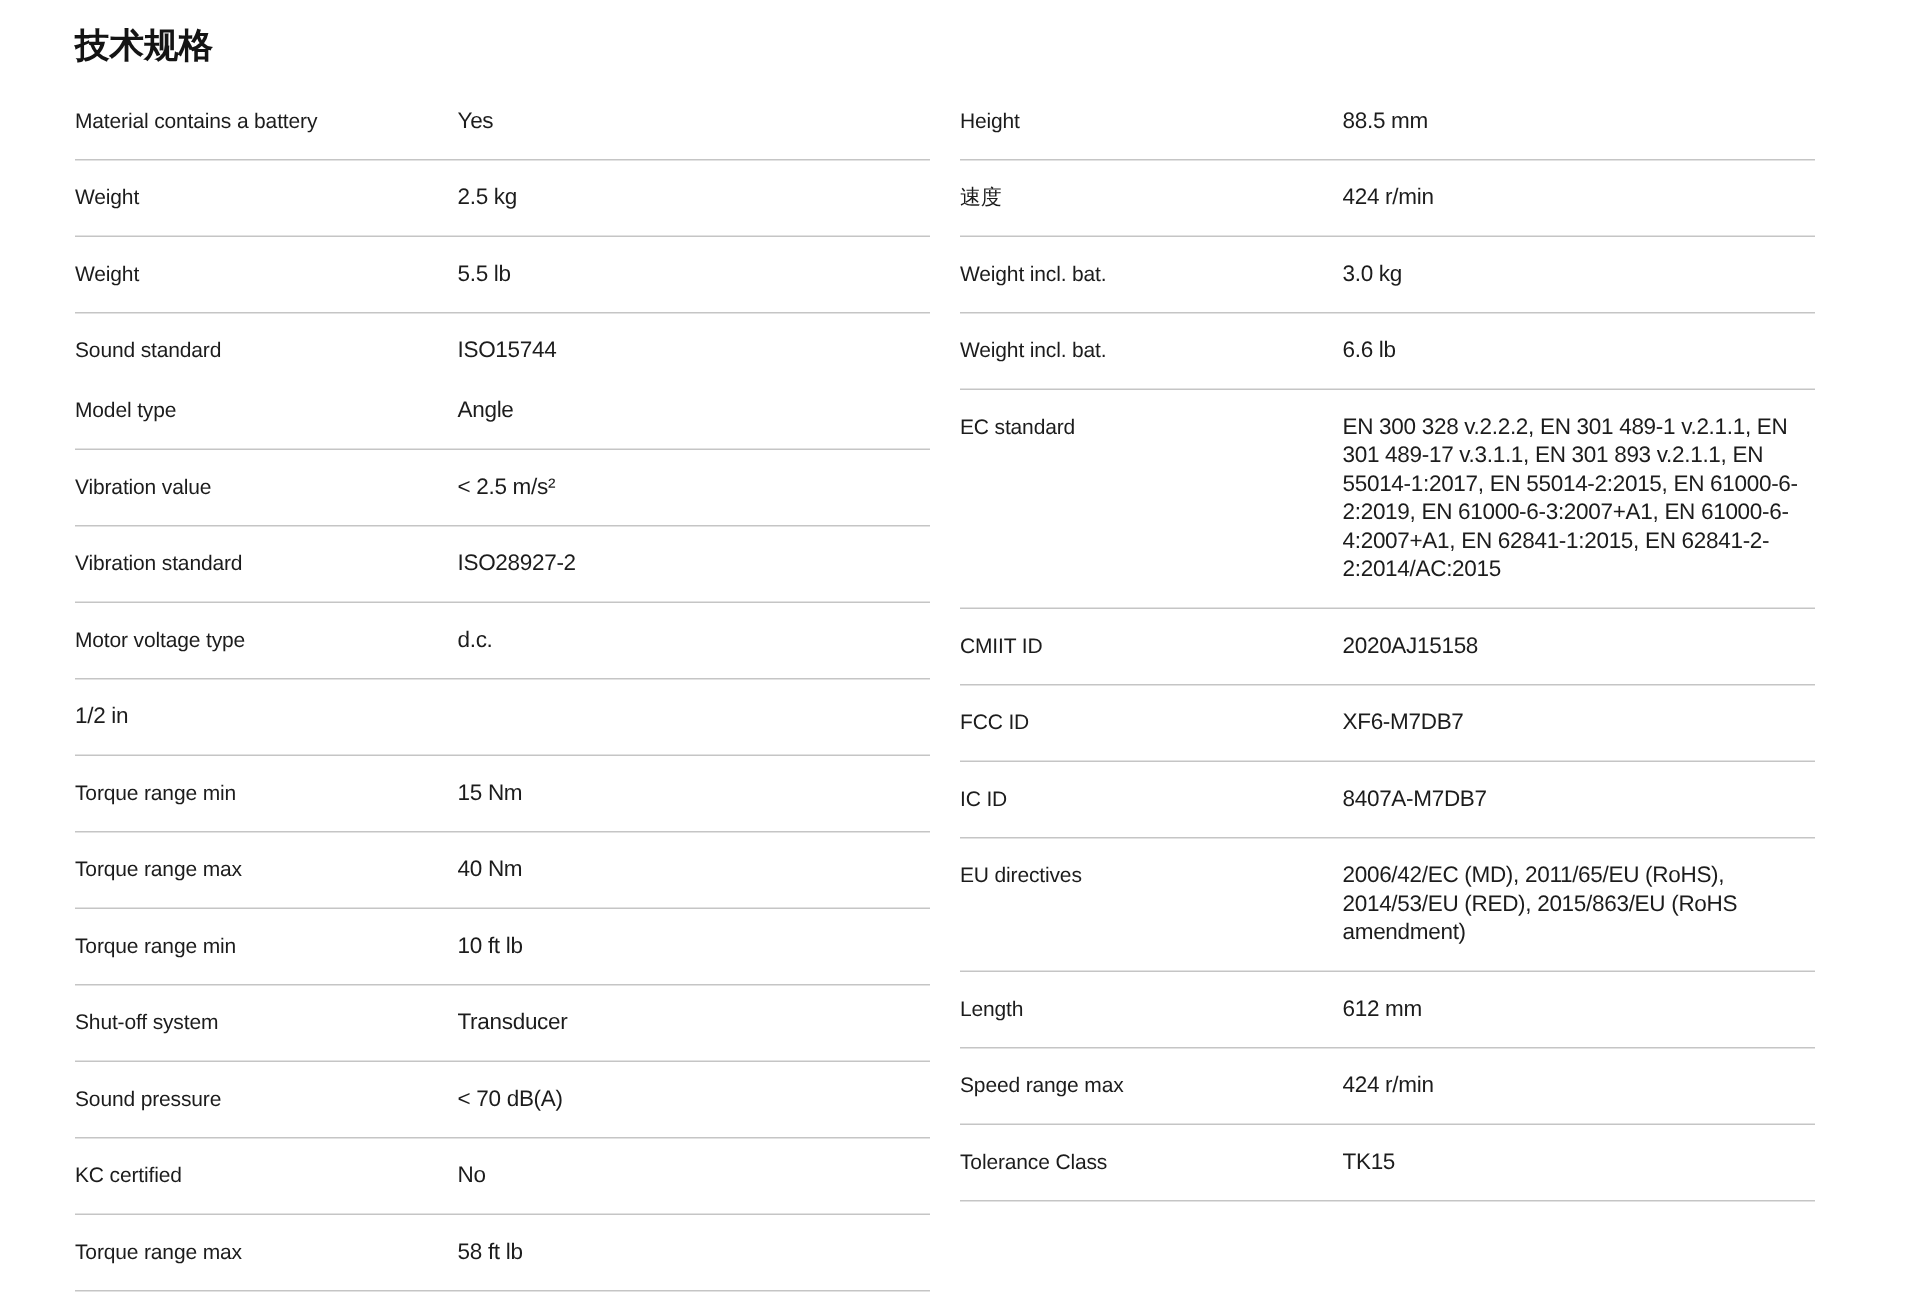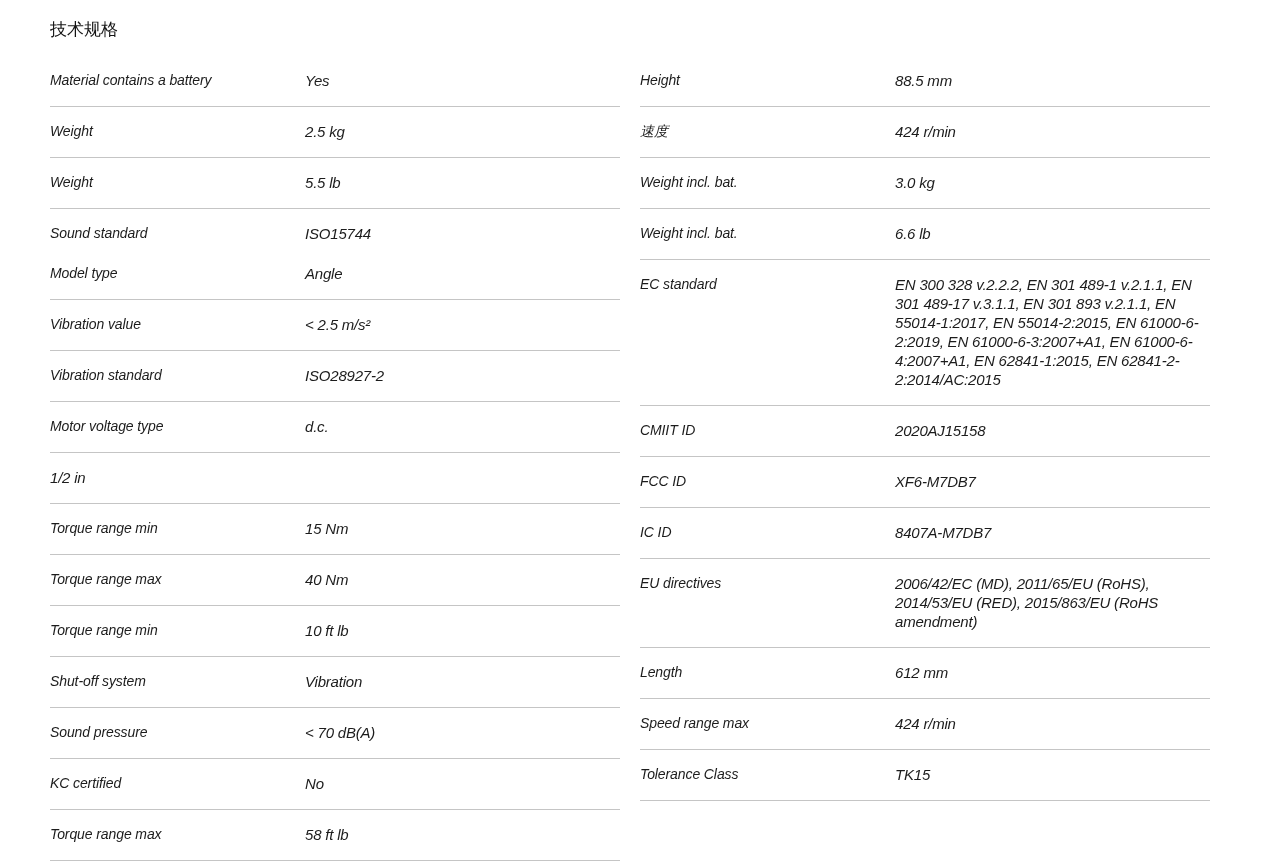--- a/index.html
+++ b/index.html
@@ -12,23 +12,23 @@
     height: 863px;
     overflow: hidden;
     font-family: "Liberation Sans", "DejaVu Sans", sans-serif;
     color: #1c1c1c;
   }
   .page {
     padding: 16px 63px 0 50px;
   }
   .section-title {
     margin: 0 0 12px 0;
-    font-size: 17px;
+    font-size: 23px;
     line-height: 28px;
-    font-weight: 400;
+    font-weight: 700;
     color: #141414;
   }
   .columns {
     display: flex;
     gap: 20px;
     align-items: flex-start;
   }
   .col {
     width: 570px;
     flex: none;
@@ -36,21 +36,20 @@
   .spec-row {
     display: flex;
     flex-direction: column;
     gap: 21px;
     padding: 15px 0 16px 0;
     border-bottom: 1px solid #c5c5c5;
   }
   .spec-pair {
     display: flex;
     align-items: flex-start;
-    font-style: italic;
   }
   .spec-label {
     width: 255px;
     flex: none;
     box-sizing: border-box;
     padding-right: 12px;
     font-size: 14px;
     line-height: 19px;
     letter-spacing: -0.1px;
   }
@@ -133,21 +132,21 @@
         </div>
         <div class="spec-row">
           <div class="spec-pair">
             <div class="spec-label">Torque range min</div>
             <div class="spec-value">10 ft lb</div>
           </div>
         </div>
         <div class="spec-row">
           <div class="spec-pair">
             <div class="spec-label">Shut-off system</div>
-            <div class="spec-value">Vibration</div>
+            <div class="spec-value">Transducer</div>
           </div>
         </div>
         <div class="spec-row">
           <div class="spec-pair">
             <div class="spec-label">Sound pressure</div>
             <div class="spec-value">&lt; 70 dB(A)</div>
           </div>
         </div>
         <div class="spec-row">
           <div class="spec-pair">

